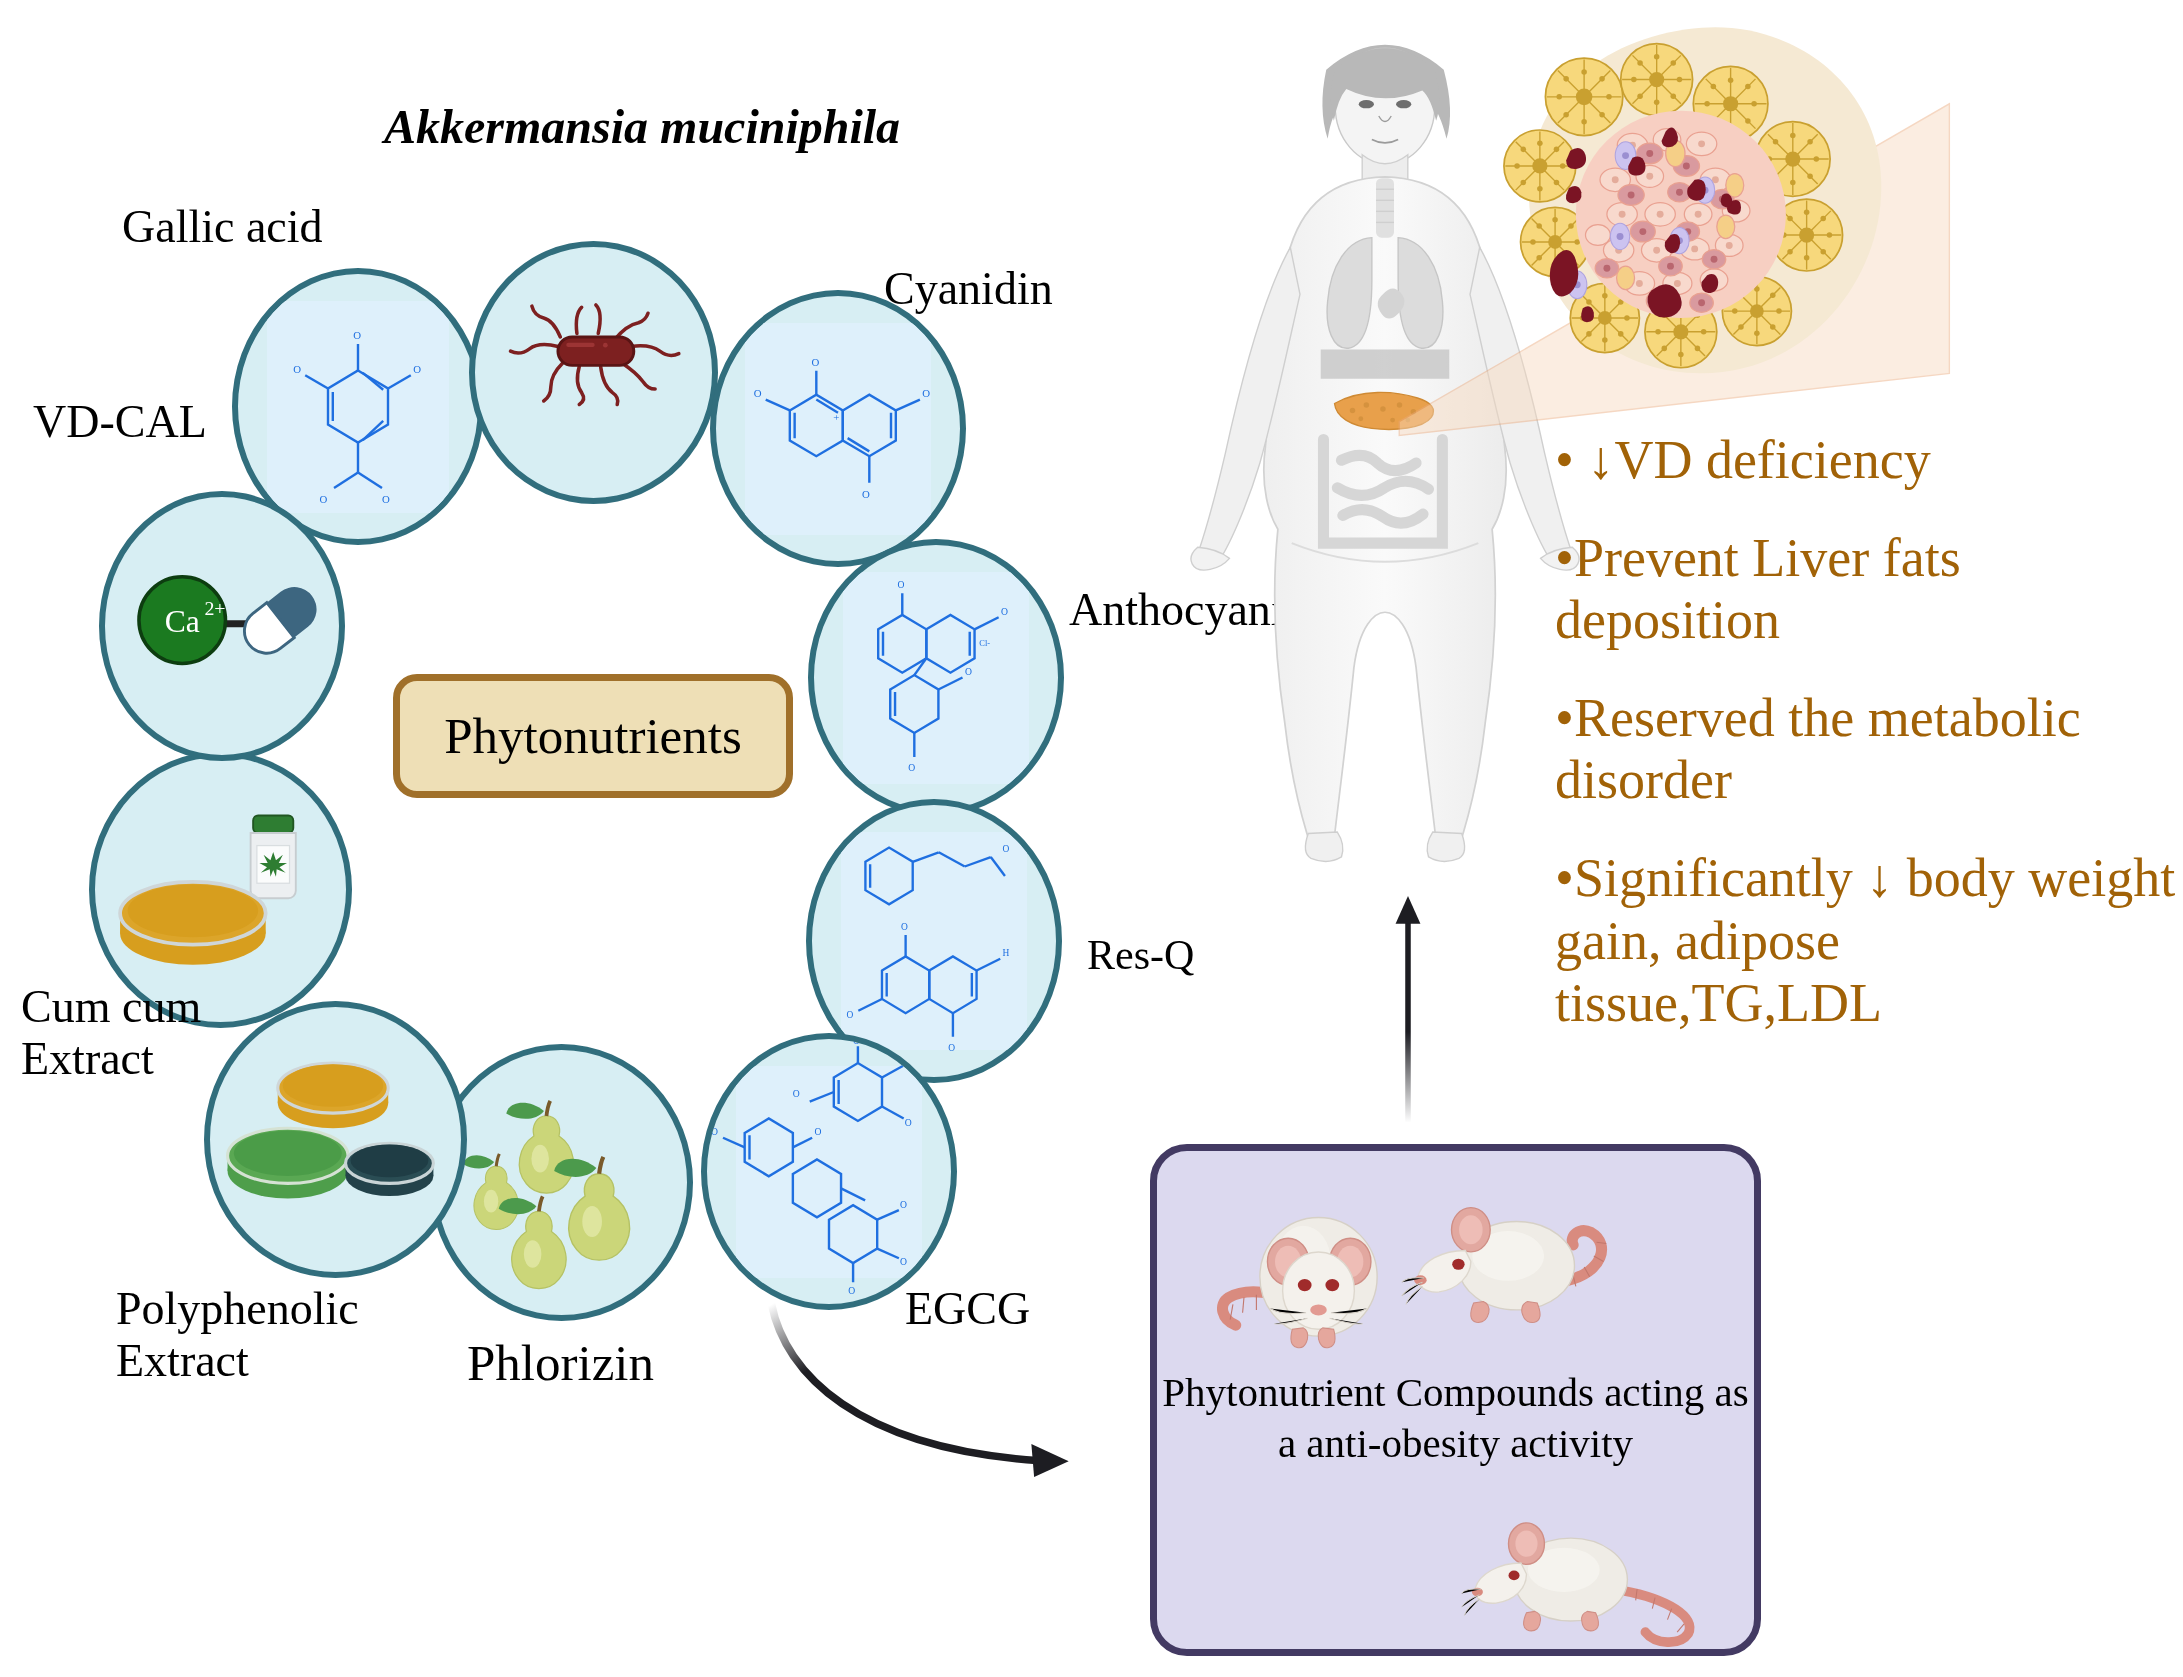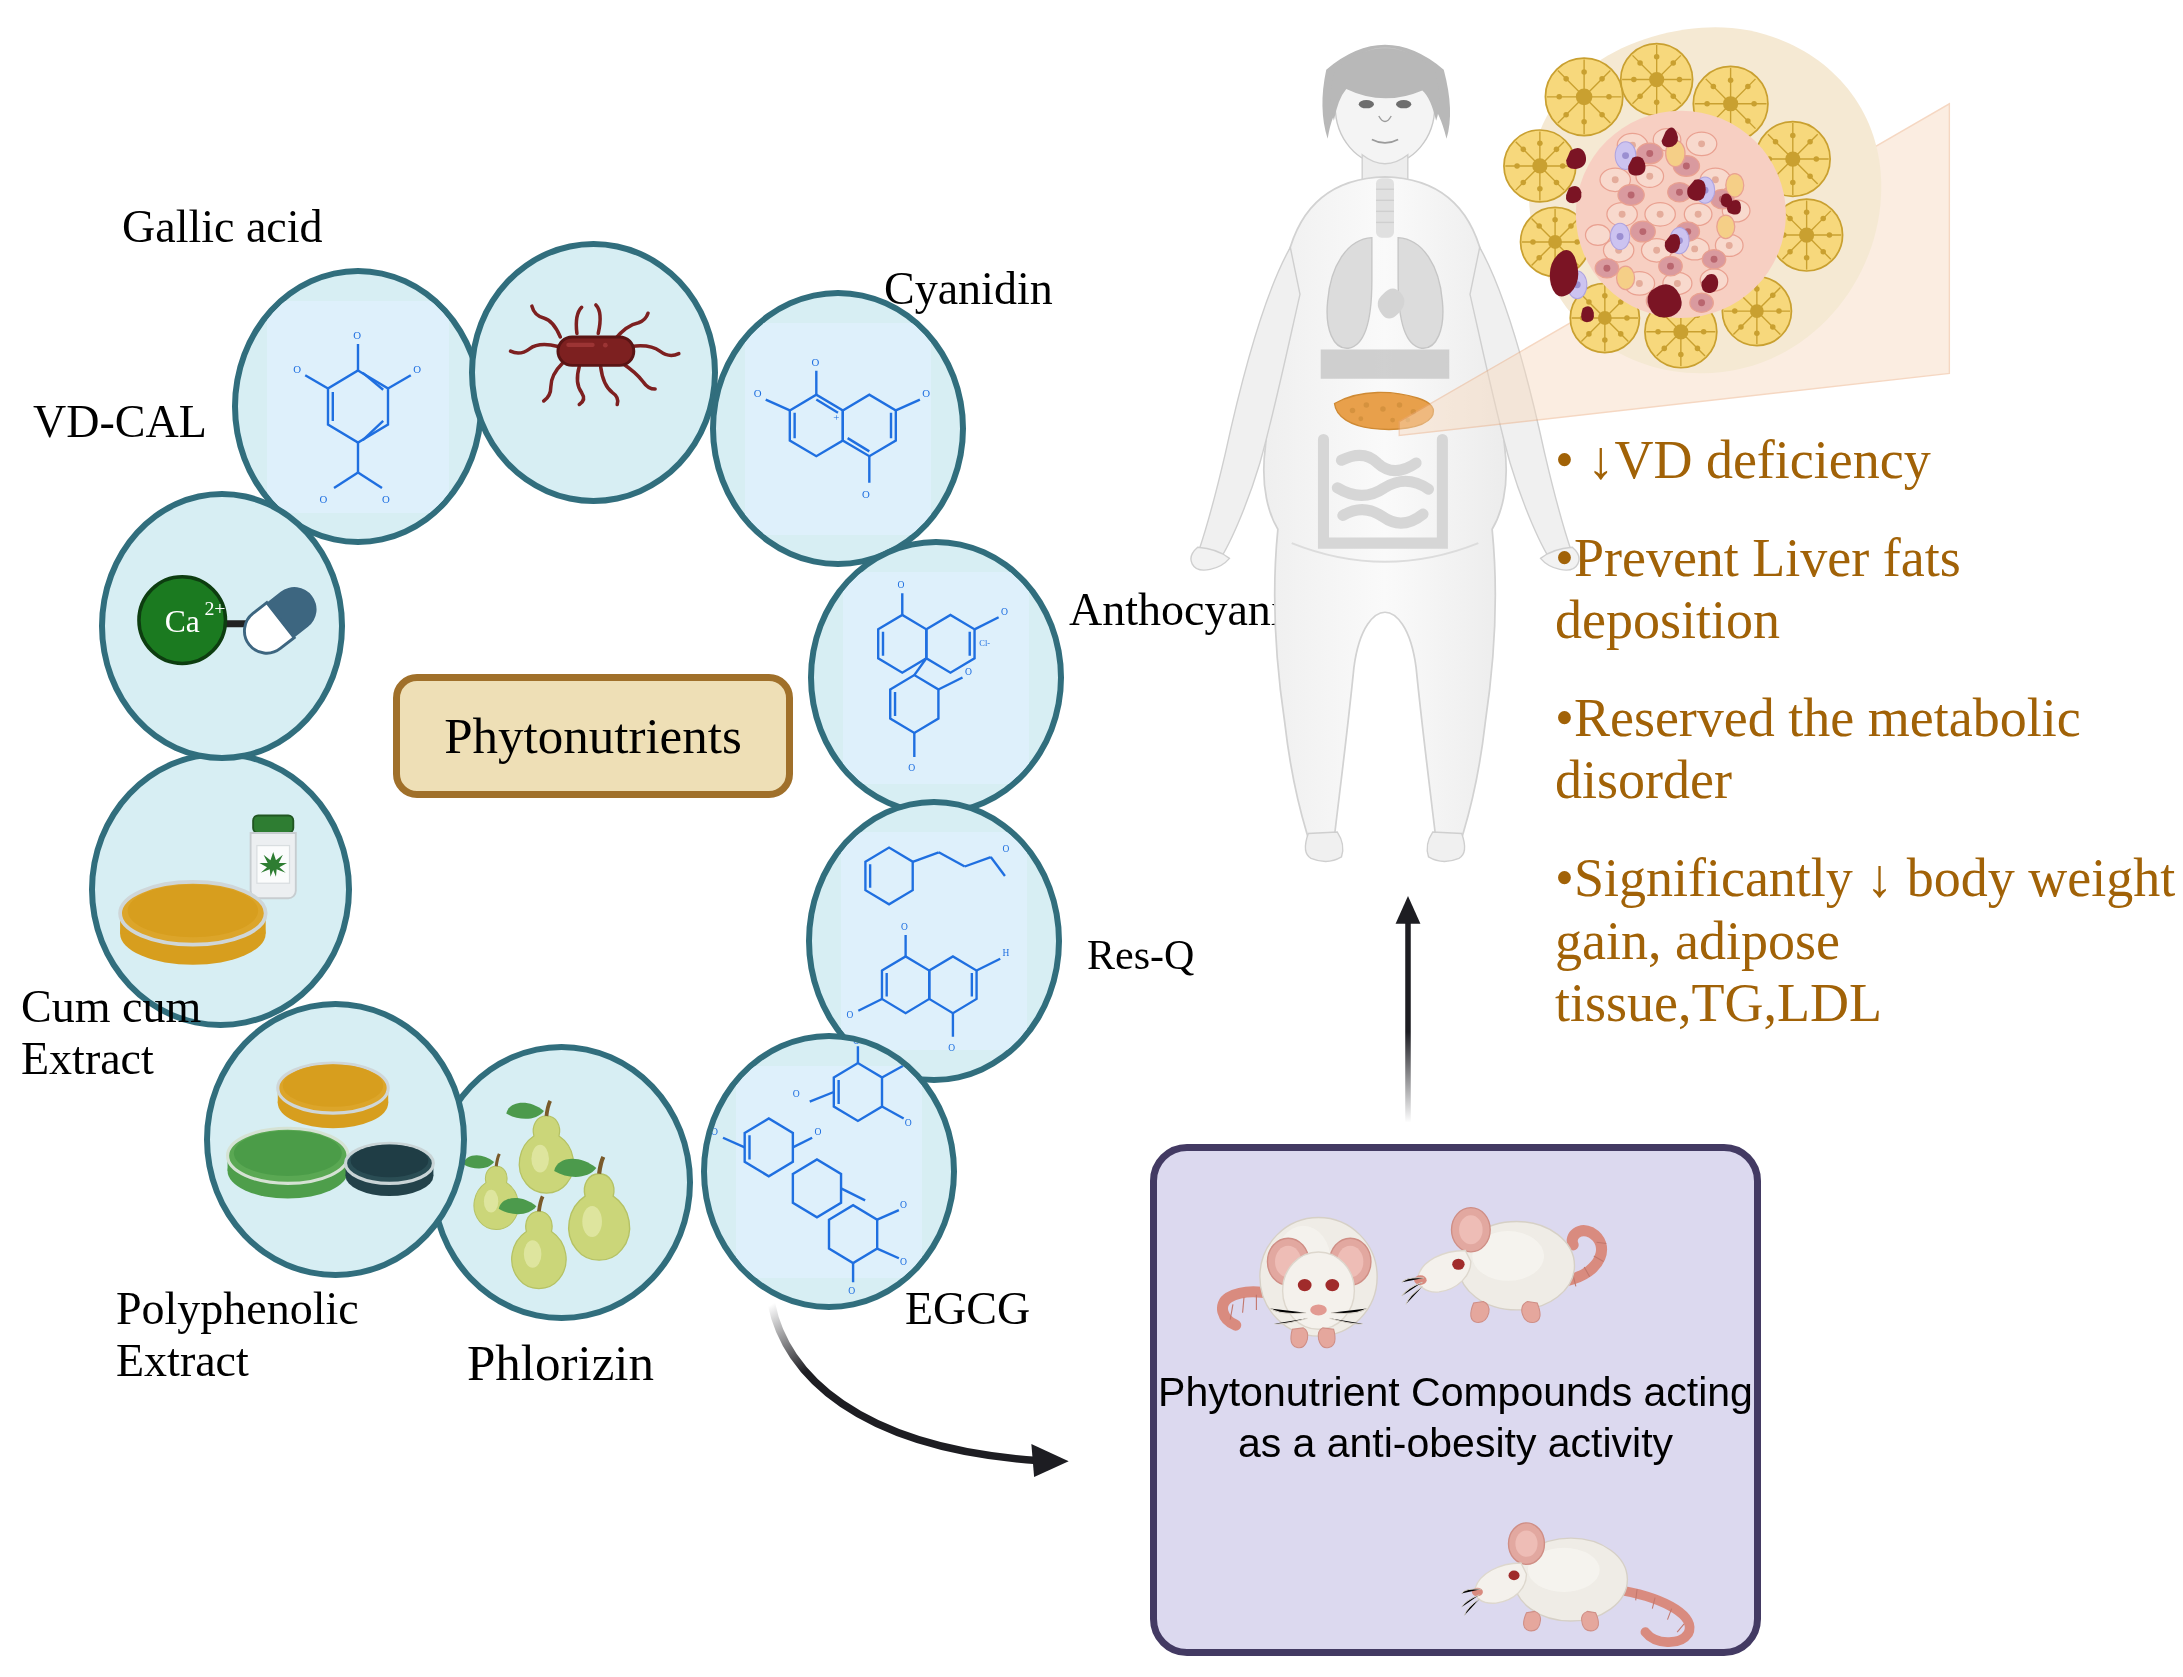--- a/index.html
+++ b/index.html
@@ -15,41 +15,42 @@
   
   #center-box{position:absolute;left:393px;top:674px;width:400px;height:124px;
      background:#eedfb6;border:7.6px solid #a0702a;border-radius:24px;box-sizing:border-box;
      display:flex;align-items:center;justify-content:center;}
   #center-box span{font-size:51px;color:#000;font-family:"Liberation Serif",serif;}
 
   
   #rat-box{position:absolute;left:1150px;top:1144px;width:611px;height:512px;
      background:#dcd9ef;border:7.6px solid #433a63;border-radius:37px;box-sizing:border-box;}
   #rat-box .caption{position:absolute;left:0;right:0;top:216px;text-align:center;
-     font-size:41px;line-height:1.25;color:#000;font-family:Liberation Sans, sans-serif;}
+     font-size:41px;line-height:1.25;color:#000;font-family:Liberation Serif, serif;}
 
   
   #bullets{position:absolute;left:1555px;top:429px;width:622px;}
   #bullets .b{font-size:54px;line-height:1.15;color:#a16207;margin-bottom:36px;font-family:"Liberation Serif",serif;}
 
   .arrow-up{position:absolute;left:1394px;top:896px;width:9.7px;height:228px;}
   .curvy{position:absolute;left:719px;top:1293px;width:387px;height:201px;}
 
   
   #human{position:absolute;left:1188px;top:3.5px;width:394px;height:864px;}
   #adipose{position:absolute;left:1494px;top:7px;width:429px;height:387px;}
   #cone{position:absolute;left:1355px;top:76px;width:622px;height:415px;}
 
   .title-italic{font-style:italic;font-weight:bold;}
 </style>
 </head>
 <body>
 
 <div id="stage">
 
+  <div class="lbl title-italic" style="left:384px;top:100px;font-size:48px;">Akkermansia muciniphila</div>
 
   <div class="circ" style="left:232px;top:268px;width:252px;height:277px;">
     <div class="inner">
       <div class="molbg"></div>
       <svg viewBox="0 0 200 220" width="100%" height="100%" style="position:absolute;inset:0;">
         <g stroke="#1f6fe0" stroke-width="2" fill="none">
           <polygon points="100,80 125,95 125,125 100,140 75,125 75,95"></polygon>
           <line x1="104" y1="82" x2="121" y2="96"></line>
           <line x1="121" y1="122" x2="104" y2="138"></line>
           <line x1="79" y1="122" x2="79" y2="98"></line>

